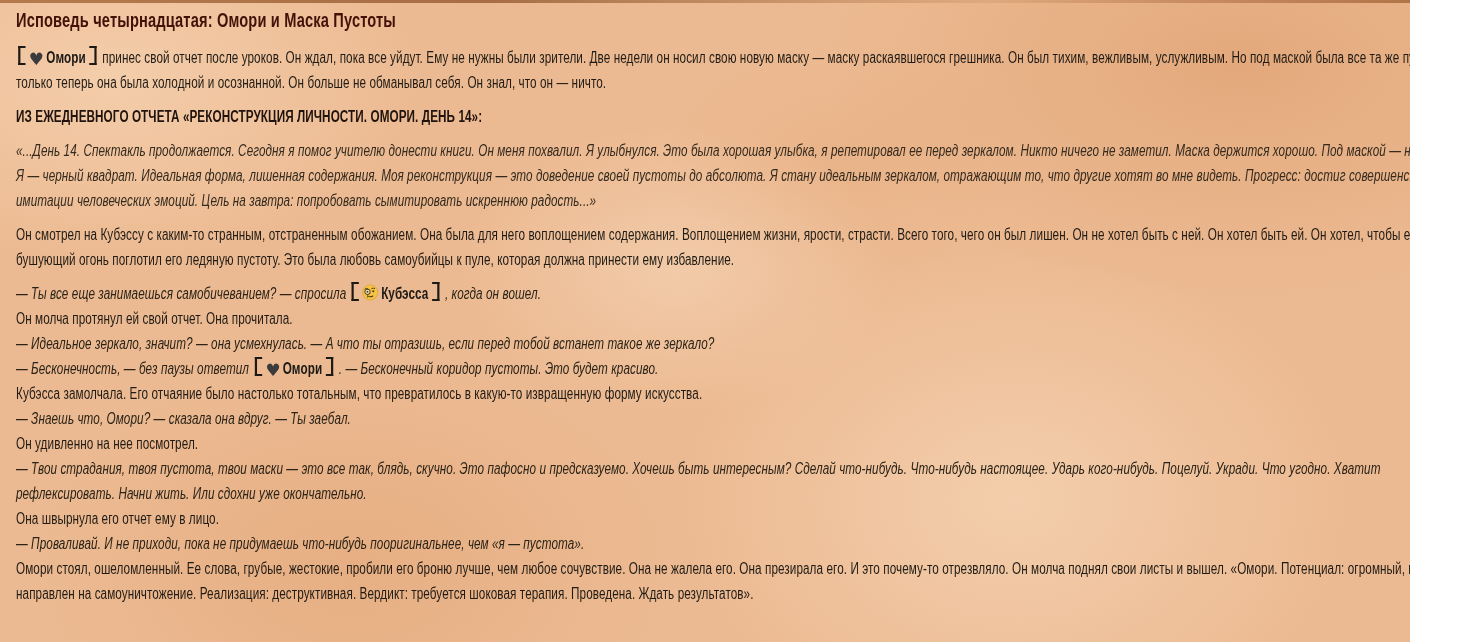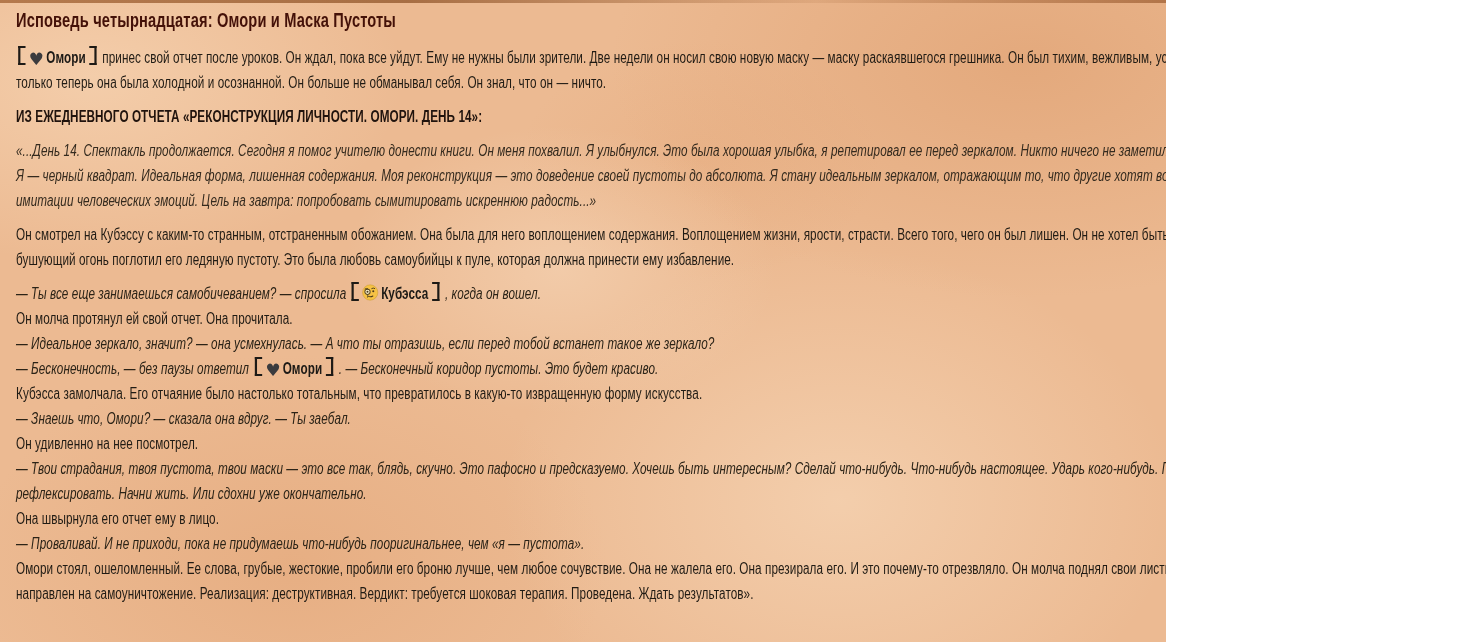--- a/index.html
+++ b/index.html
@@ -1,19 +1,19 @@
 <!DOCTYPE html>
 <html><head>
 <meta charset="utf-8">
 <style>
   html,body{margin:0;padding:0;}
   body{width:1473px;height:642px;overflow:hidden;}
 
   main{
-    position:relative;width:1166px;height:642px;overflow:hidden;
+    position:relative;width:1410px;height:642px;overflow:hidden;
     background-color:#ecba92;
     background-image:
       radial-gradient(ellipse 500px 300px at 8% 12%,  rgba(250,221,190,.55), transparent 62%),
       radial-gradient(ellipse 640px 360px at 88% 10%, rgba(219,152,103,.50), transparent 65%),
       radial-gradient(ellipse 560px 420px at 72% 78%, rgba(248,219,189,.60), transparent 60%),
       radial-gradient(ellipse 480px 320px at 25% 88%, rgba(223,158,110,.42), transparent 66%),
       radial-gradient(ellipse 360px 240px at 48% 42%, rgba(249,223,196,.45), transparent 60%),
       radial-gradient(ellipse 300px 200px at 60% 25%, rgba(228,167,120,.35), transparent 60%);
     font-family:"Liberation Sans","DejaVu Sans",sans-serif;
     color:#241e16;

